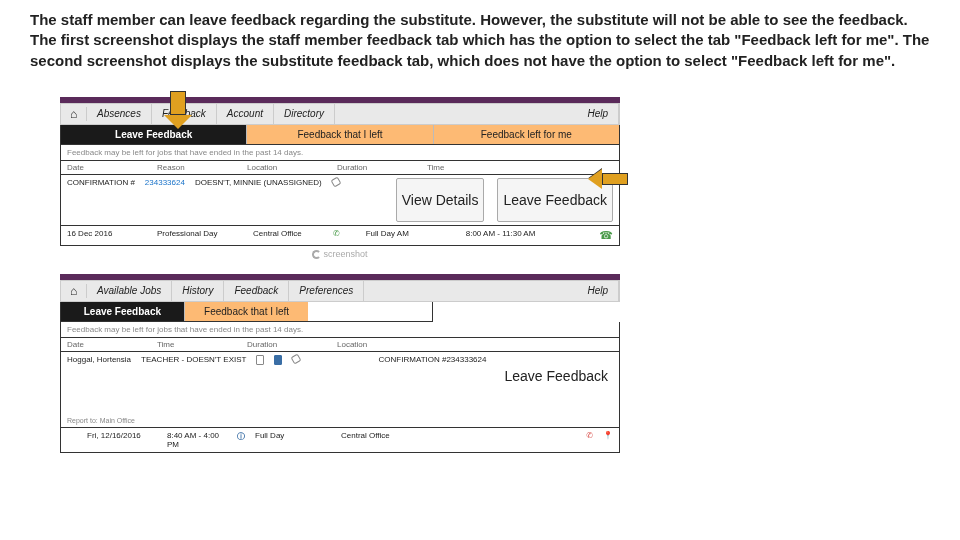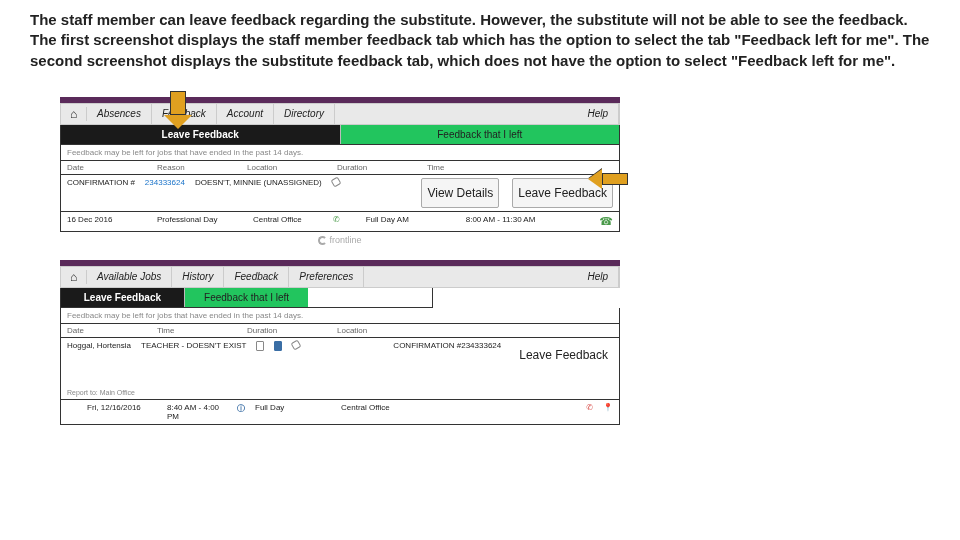--- a/index.html
+++ b/index.html
@@ -5,30 +5,30 @@
   * { box-sizing: border-box; margin: 0; padding: 0; }
   body { width: 960px; height: 540px; background: #fff; font-family: Arial, sans-serif; font-size: 12px; color: #222; padding: 10px 30px; }
   .desc { font-weight: bold; font-size: 15px; line-height: 1.35; margin-bottom: 26px; }
   .shot-wrap { position: relative; margin: 6px 0 12px 0; }
   .purple-bar { height: 6px; background: #5a2a5a; }
   .nav { background: #e9e9e9; border: 1px solid #ccc; display: flex; align-items: center; height: 22px; }
   .nav .home { width: 26px; text-align: center; border-right: 1px solid #ccc; font-size: 12px; }
   .nav .item { padding: 0 10px; border-right: 1px solid #ccc; font-size: 10px; line-height: 22px; font-style: italic; }
   .nav .spacer { flex: 1; }
   .tabs { display: flex; border: 1px solid #333; border-top: none; }
-  .tabs .tab { flex: 1; text-align: center; font-size: 10px; padding: 4px 0; border-right: 1px solid #bbb; background: #22c55e; }
+  .tabs .tab { flex: 1; text-align: center; font-size: 10px; padding: 4px 0; border-right: 1px solid #bbb; background: #fdba74; }
   .tabs .tab:last-child { border-right: none; }
   .tabs .tab.active { background: #1a1a1a; color: #fff; font-weight: bold; }
   .note { font-size: 8px; color: #888; padding: 3px 6px; border: 1px solid #333; border-top: none; }
   .headrow { display: flex; font-size: 8px; color: #666; padding: 2px 6px; border: 1px solid #333; border-top: none; gap: 40px; }
   .headrow span { min-width: 50px; }
   .datarow { display: flex; align-items: flex-start; font-size: 8px; padding: 3px 6px; border: 1px solid #333; border-top: none; gap: 10px; }
   .datarow .cell { flex-shrink: 0; }
   .w60 { width: 60px; } .w90 { width: 90px; padding-left: 20px; } .w70 { width: 70px; margin-left: 16px; }
-  .btn { display: inline-block; border: 1px solid #aaa; background: #f5f5f5; border-radius: 2px; padding: 7px 5px; font-size: 12px; margin-left: 3px; }
+  .btn { display: inline-block; border: 1px solid #aaa; background: #f5f5f5; border-radius: 2px; padding: 13px 5px; font-size: 14px; margin-left: 3px; }
   .pill { color: #1a73c9; }
   .icon-phone { color: #4a9a4a; }
   .icon-attach { display:inline-block; width:8px; height:8px; border:1px solid #888; border-radius:2px; transform:rotate(-30deg); }
   .icon-note { display:inline-block; width:8px; height:10px; border:1px solid #888; border-radius:1px; }
   .icon-pin { color:#e08a2a; }
   .footer-logo { text-align: center; font-size: 9px; color: #aaa; padding: 3px 0; }
   .footer-logo .c { display:inline-block; border:2px solid #aaa; border-radius:50%; width:9px; height:9px; border-right-color:transparent; vertical-align:middle; margin-right:2px; }
   
   .arrow { position: absolute; }
   .arrow .shaft { background: #e0a020; border: 1px solid #333; }
@@ -63,20 +63,21 @@
     <div class="item">Absences</div>
     <div class="item">Feedback</div>
     <div class="item">Account</div>
     <div class="item">Directory</div>
     <div class="spacer"></div>
     <div class="item">Help</div>
   </div>
   <div class="tabs">
     <div class="tab active">Leave Feedback</div>
     <div class="tab">Feedback that I left</div>
+    <div class="tab">Feedback left for me</div>
   </div>
   <div class="note">Feedback may be left for jobs that have ended in the past 14 days.</div>
   <div class="headrow">
     <span>Date</span>
     <span>Reason</span>
     <span>Location</span>
     <span>Duration</span>
     <span>Time</span>
   </div>
   <div class="datarow">
@@ -91,21 +92,21 @@
   <div class="datarow">
     <span class="cell w60">16 Dec 2016</span>
     <span class="cell w90">Professional Day</span>
     <span class="cell w70">Central Office</span>
     <span class="cell icon-phone">✆</span>
     <span class="cell w70">Full Day AM</span>
     <span class="cell w90">8:00 AM - 11:30 AM</span>
     <span style="flex:1"></span>
     <span class="cell icon-phone" style="font-size:11px;">☎</span>
   </div>
-  <div class="footer-logo"><span class="c"></span><span>frontline</span></div>
+  <div class="footer-logo"><span class="c"></span><span>screenshot</span></div>
 </div>
 
 <div class="shot-wrap shot2" style="width:560px; margin-left:30px;">
   <div class="purple-bar"></div>
   <div class="nav">
     <div class="home">⌂</div>
     <div class="item">Available Jobs</div>
     <div class="item">History</div>
     <div class="item">Feedback</div>
     <div class="item">Preferences</div>

